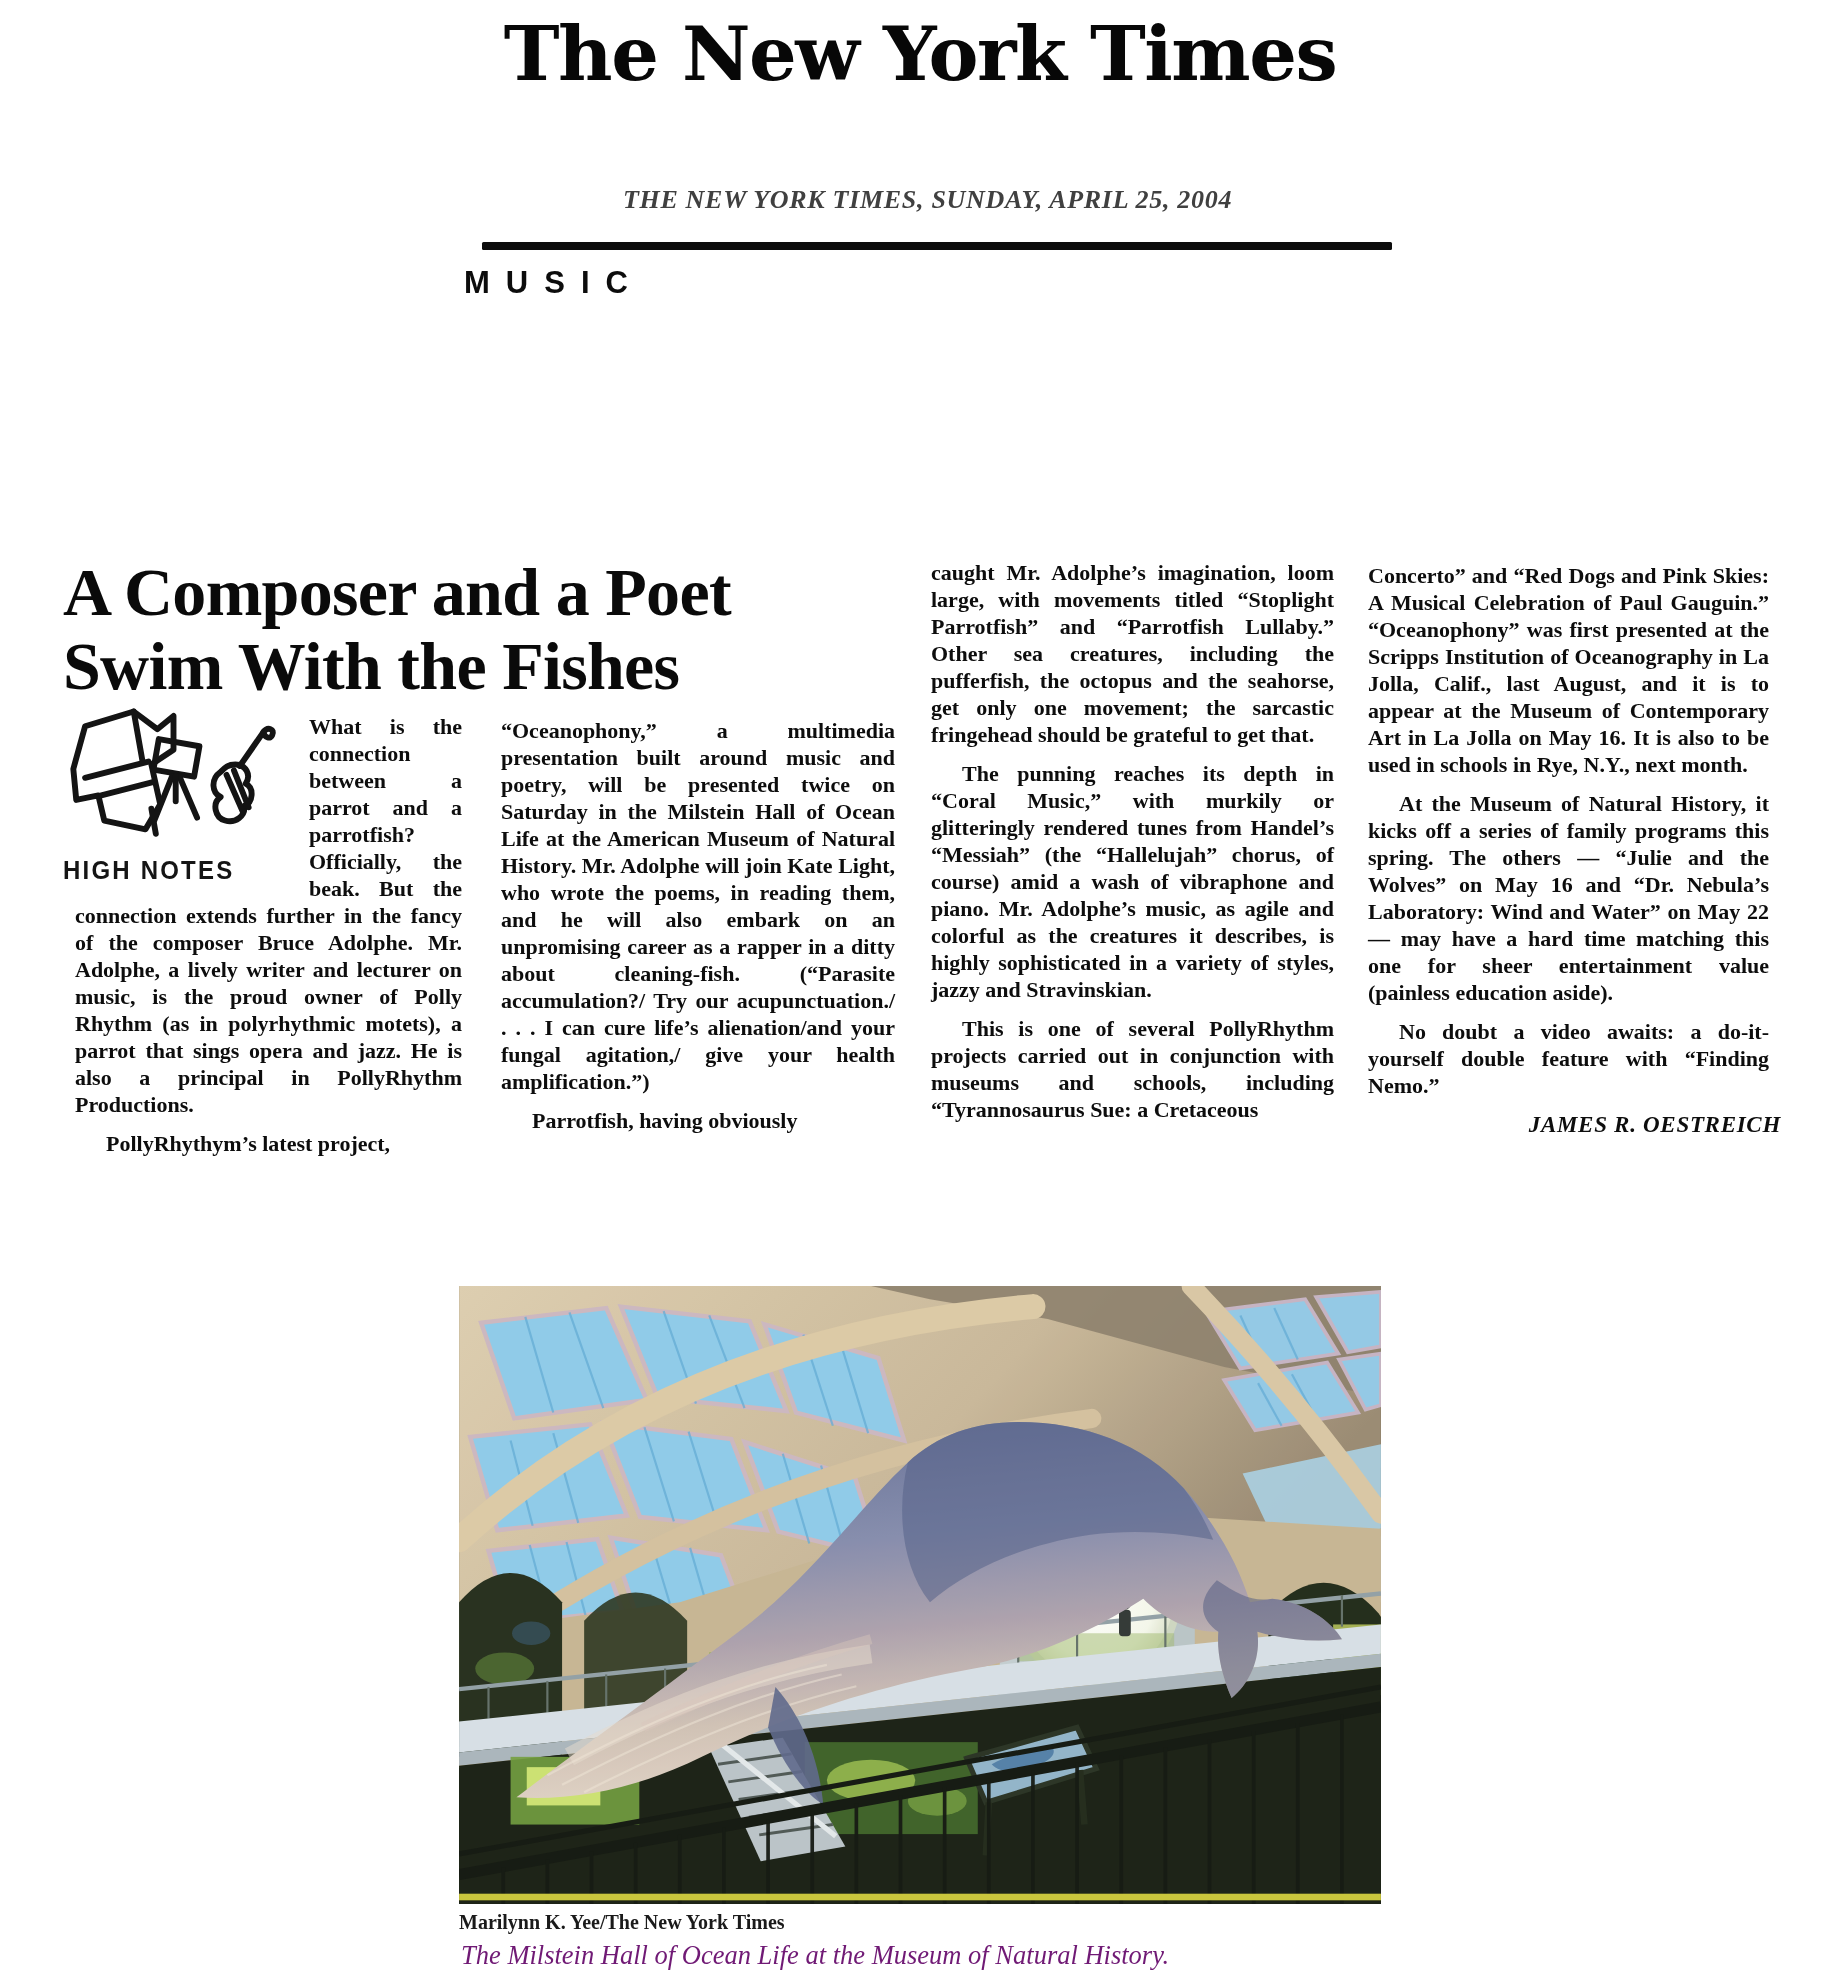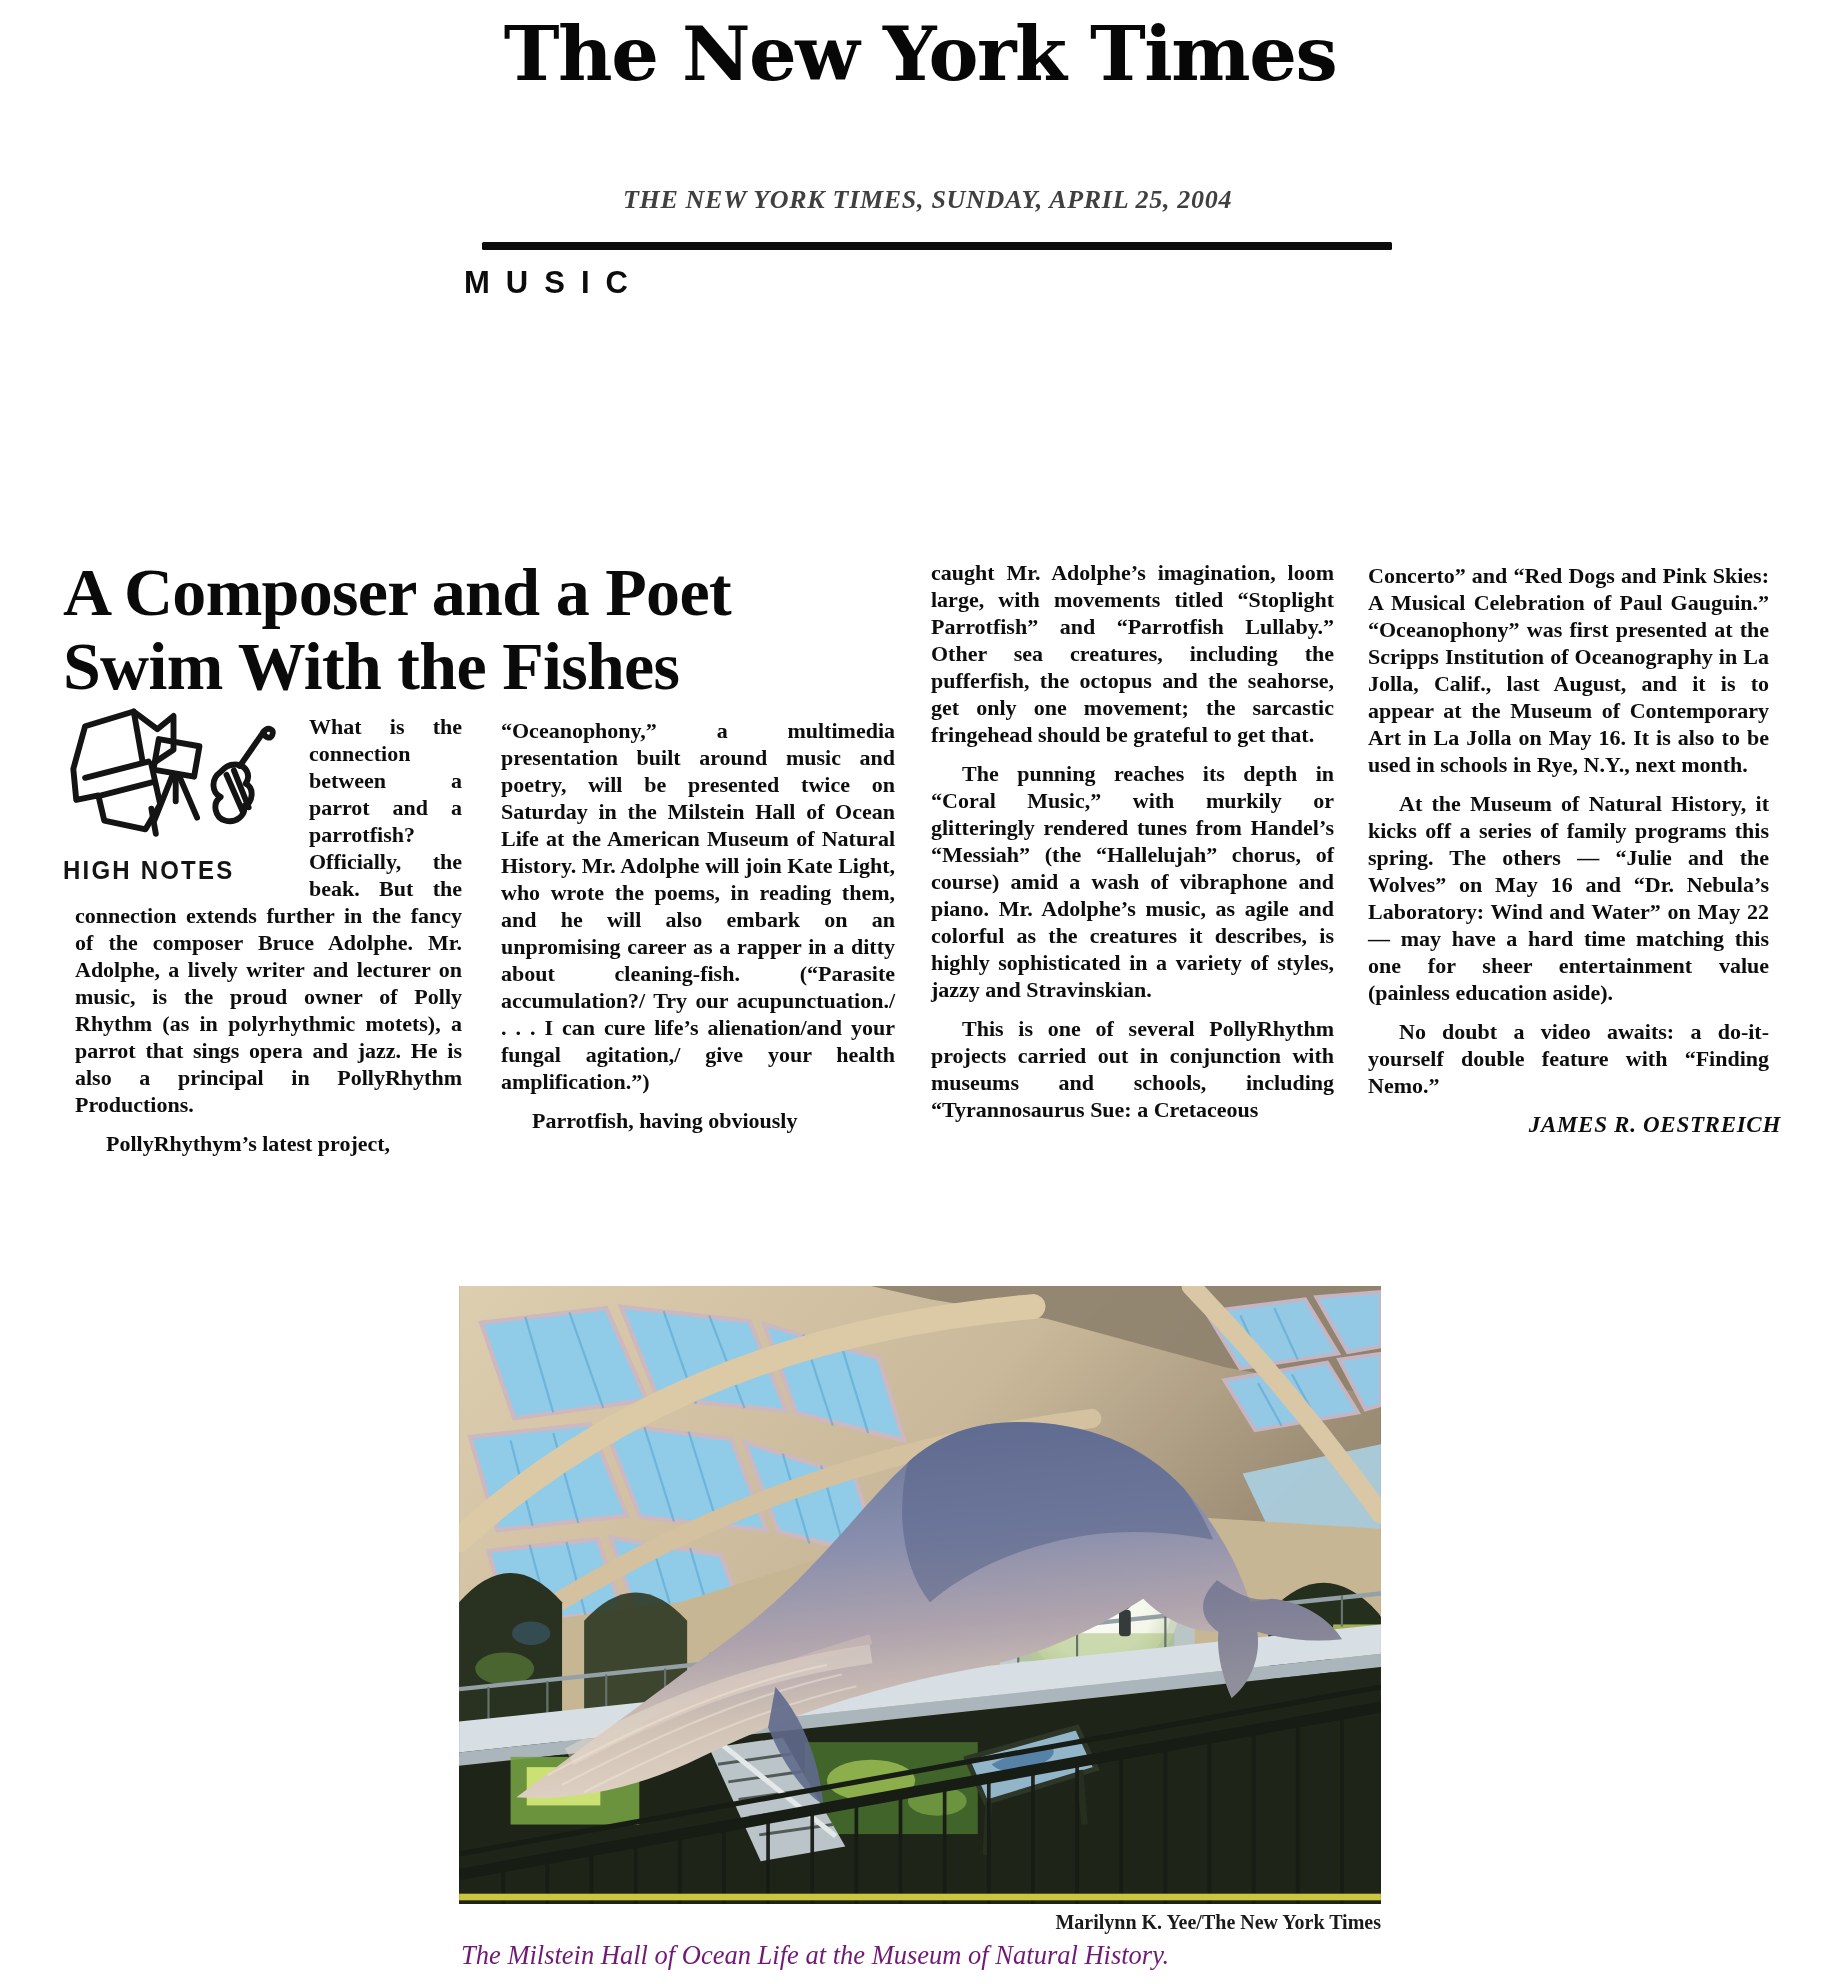--- a/index.html
+++ b/index.html
@@ -28,21 +28,21 @@
 
   .kicker{float:left;width:221px;height:181px;margin:2.9px 25px 4.4px 0;}
   .kicker svg{display:block;}
   .kicker-label{font-family:"Liberation Sans",sans-serif;font-weight:bold;font-size:24px;
     letter-spacing:2.2px;color:#151515;margin-top:1.5px;transform:scaleY(1.05);}
 
   .byline{margin-top:0;text-align:right;font-style:italic;font-weight:bold;font-size:23px;letter-spacing:0.7px;}
 
   .photo{left:459px;top:1286px;width:922px;height:618px;background:#23291c;overflow:hidden;}
   .photo svg{display:block;}
-  .credit{left:459px;top:1911px;width:922px;text-align:right;font-size:20px;font-weight:bold;color:#1a1a1a;}
+  .credit{left:459px;top:1911px;width:922px;text-align:left;font-size:20px;font-weight:bold;color:#1a1a1a;}
   .caption{left:461px;top:1940px;width:922px;font-style:italic;font-size:26.5px;color:#701a75;}
 </style>
 </head>
 <body>
 
 <div class="page">
 
   <div class="abs masthead">The New York Times</div>
   <div class="abs dateline">THE NEW YORK TIMES, SUNDAY, APRIL 25, 2004</div>
   <div class="abs rule"></div>

